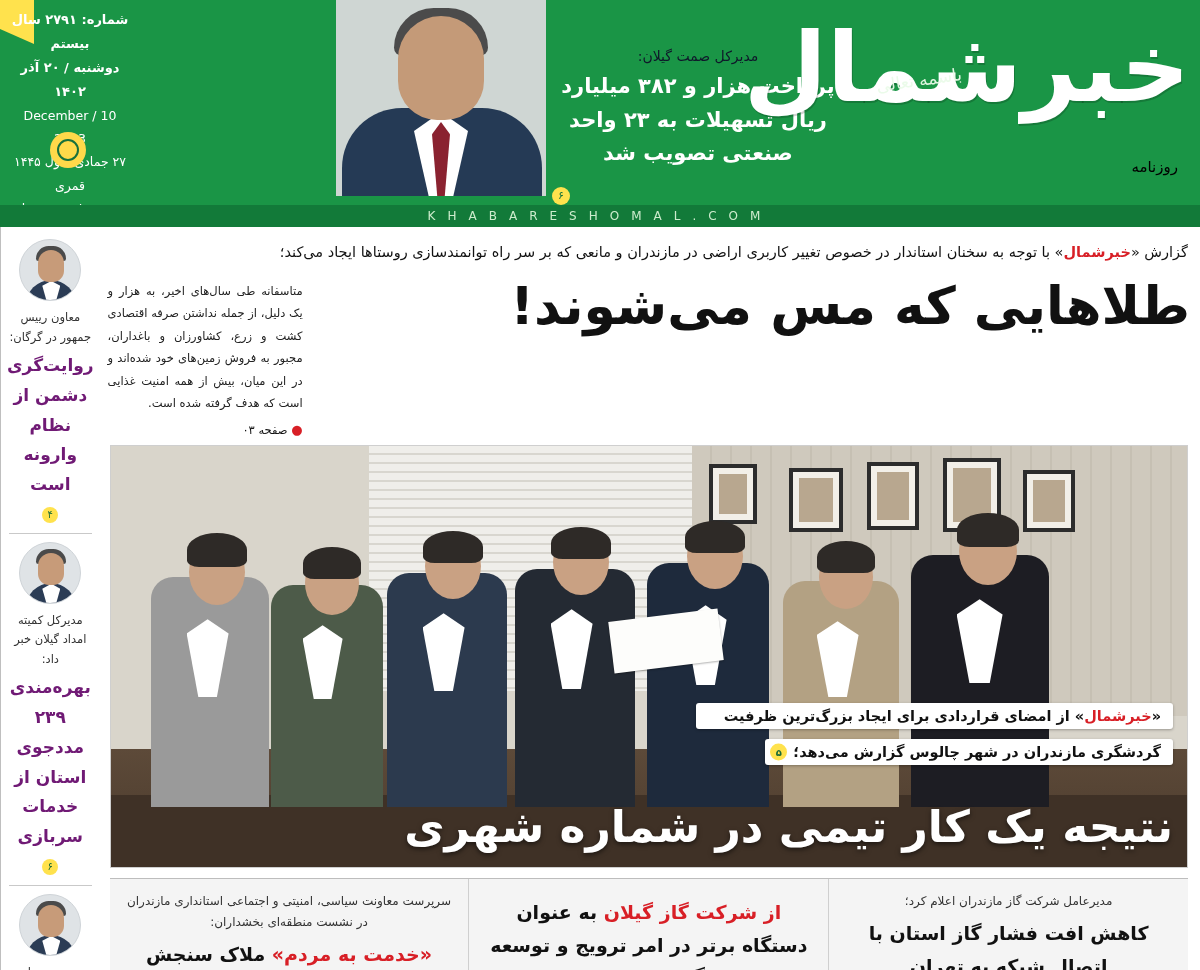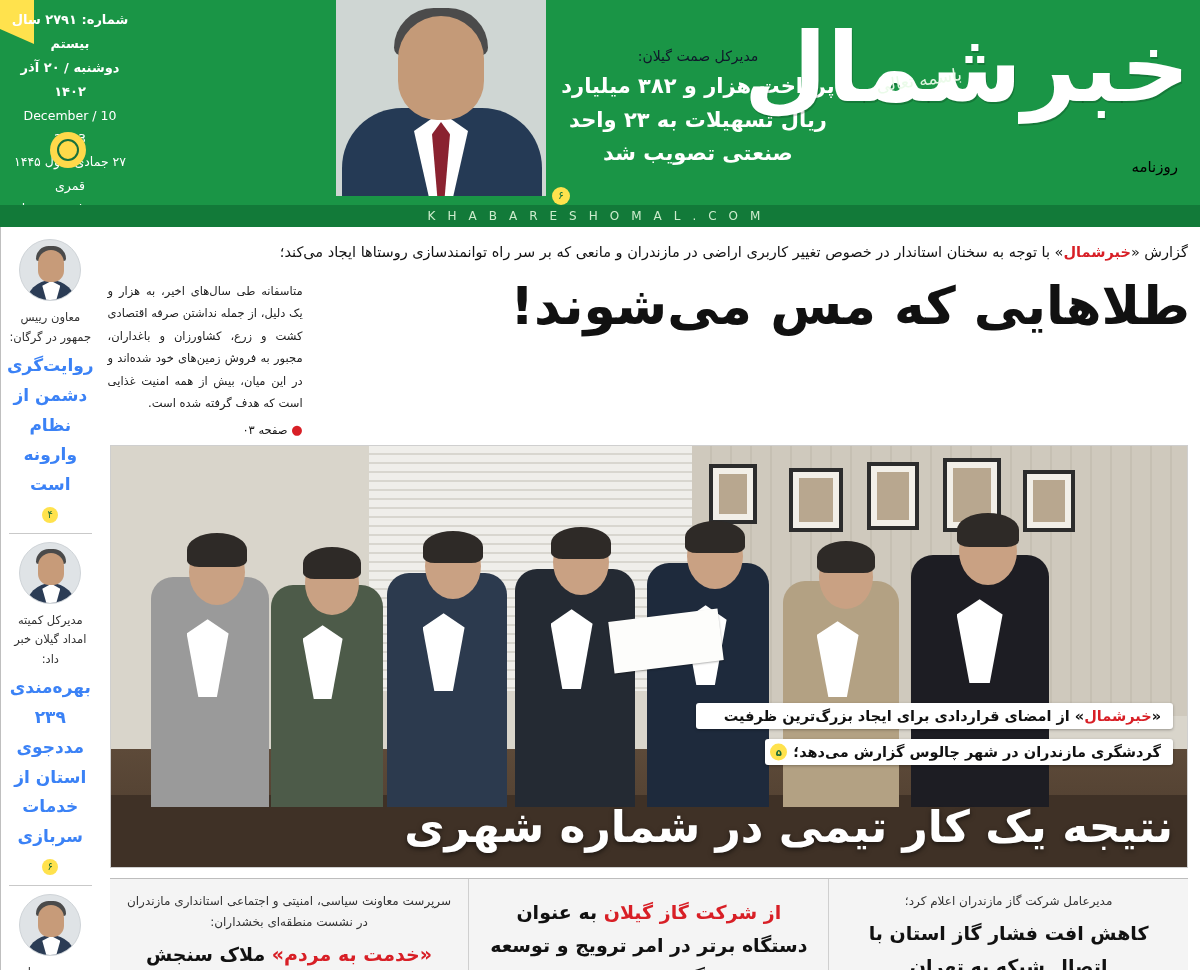--- a/index.html
+++ b/index.html
@@ -169,21 +169,21 @@
   .avatar .a-face { position:absolute; top:10px; left:18px; width:26px; height:32px;
     border-radius:14px 14px 12px 12px; background:#c79b79; }
   .avatar .a-hair { position:absolute; top:6px; left:16px; width:30px; height:15px;
     border-radius:16px 16px 3px 3px; background:#4a4a4a; }
   .avatar .a-body { position:absolute; top:40px; left:6px; width:50px; height:26px;
     border-radius:26px 26px 0 0; background:#2b3c55; }
   .avatar .a-shirt { position:absolute; top:41px; left:22px; width:18px; height:24px; background:#fff;
     clip-path: polygon(50% 0,100% 20%,70% 100%,30% 100%,0 20%); }
   .side-kicker { font-size: 11.5px; color:#333; line-height: 1.7; }
   .side-title {
-    font-size: 17px; font-weight: bold; color:#3b82f6; line-height: 1.75;
+    font-size: 17px; font-weight: bold; color:#701a75; line-height: 1.75;
     margin-top: 4px;
   }
   .side-pagebadge {
     width: 16px; height: 16px; border-radius:50%;
     background:#ffe24d; color:#1a6b38; font-size:10px;
     line-height:16px; margin: 7px auto 0;
   }
 
   
   .lead-intro {

